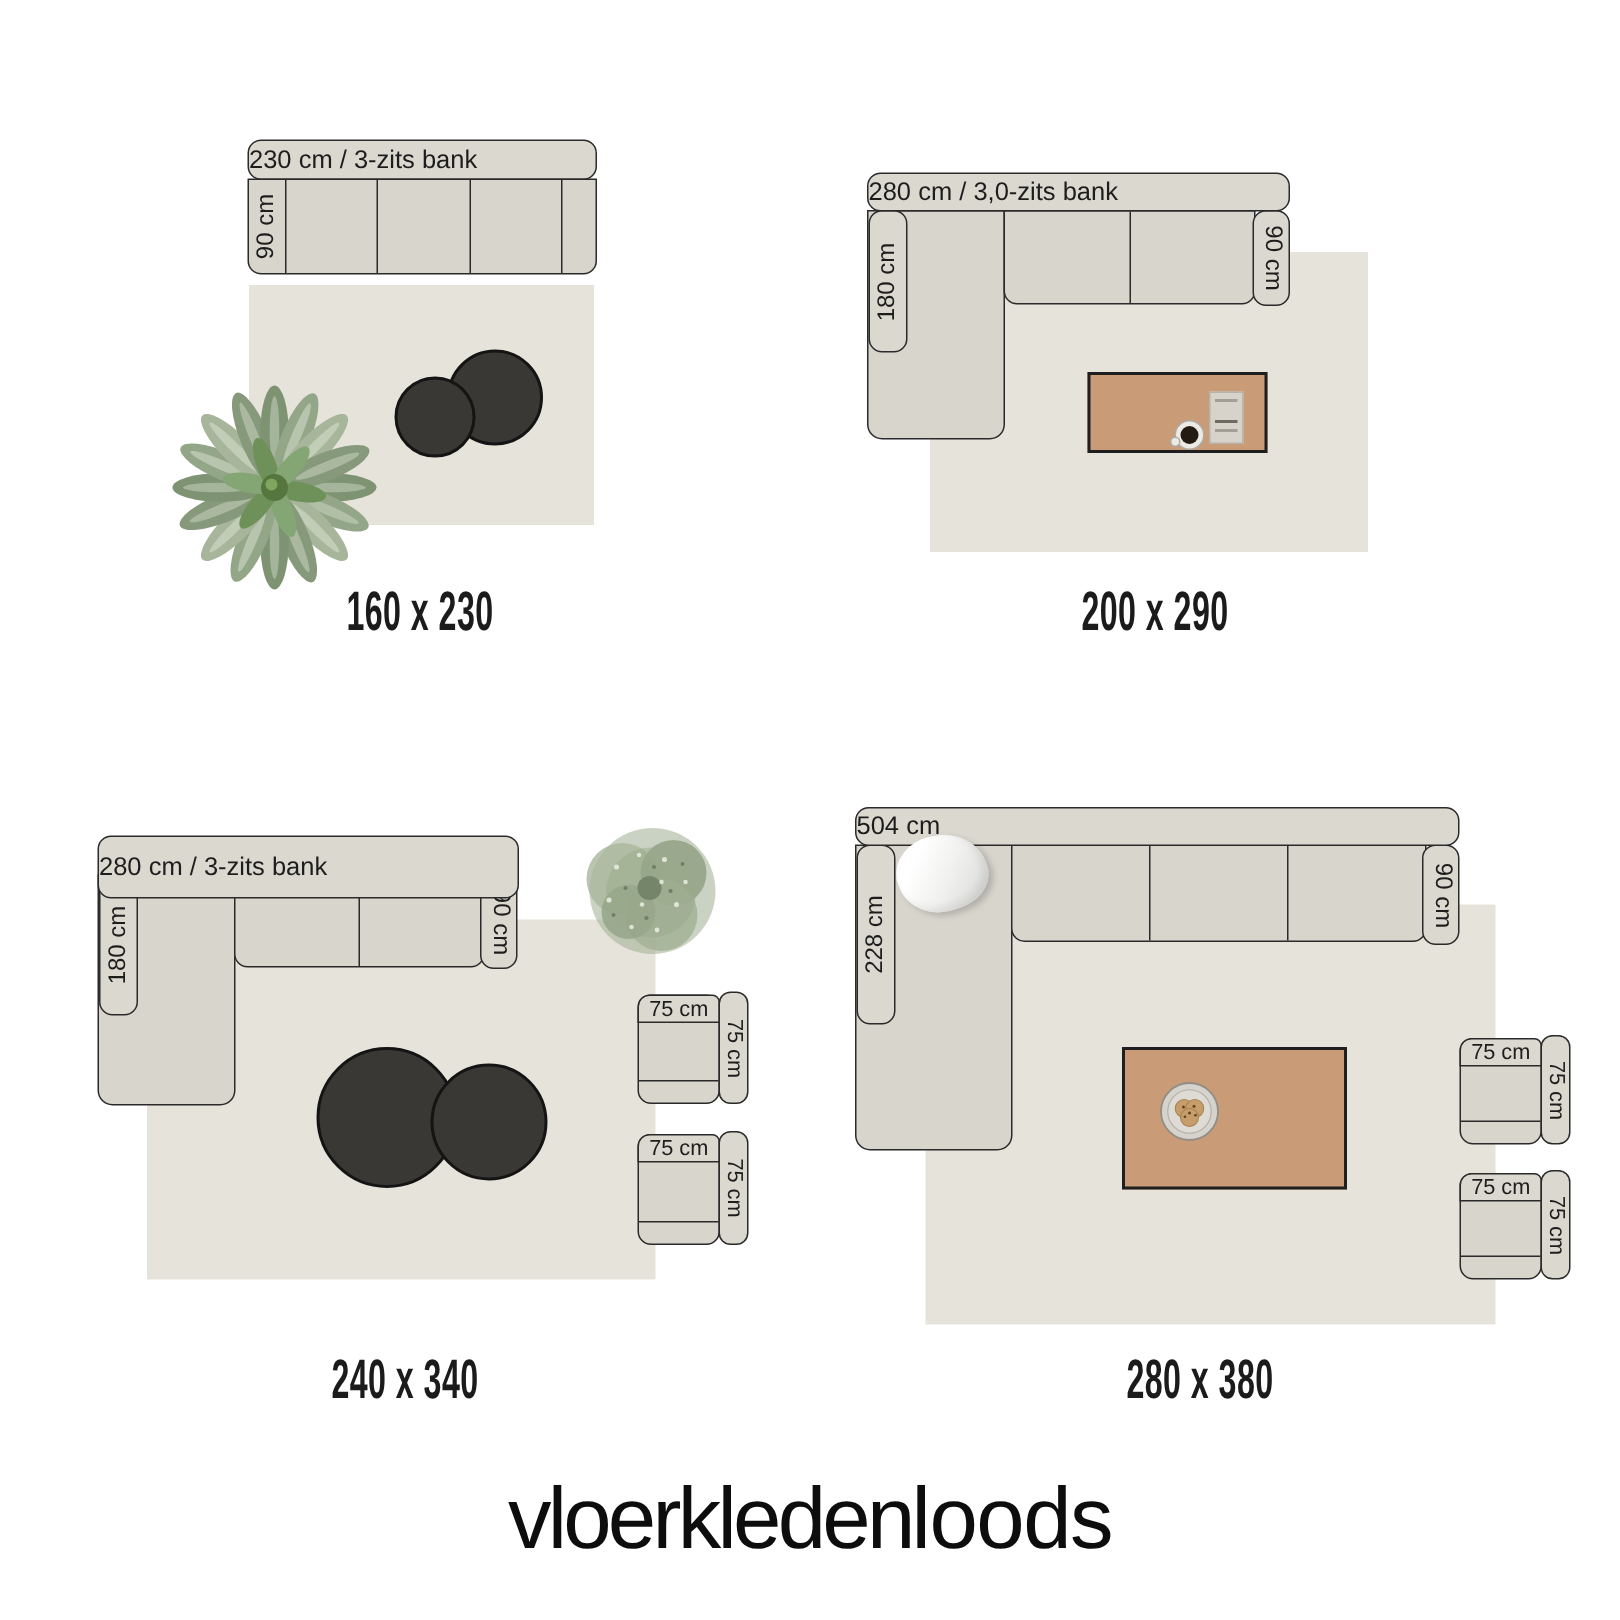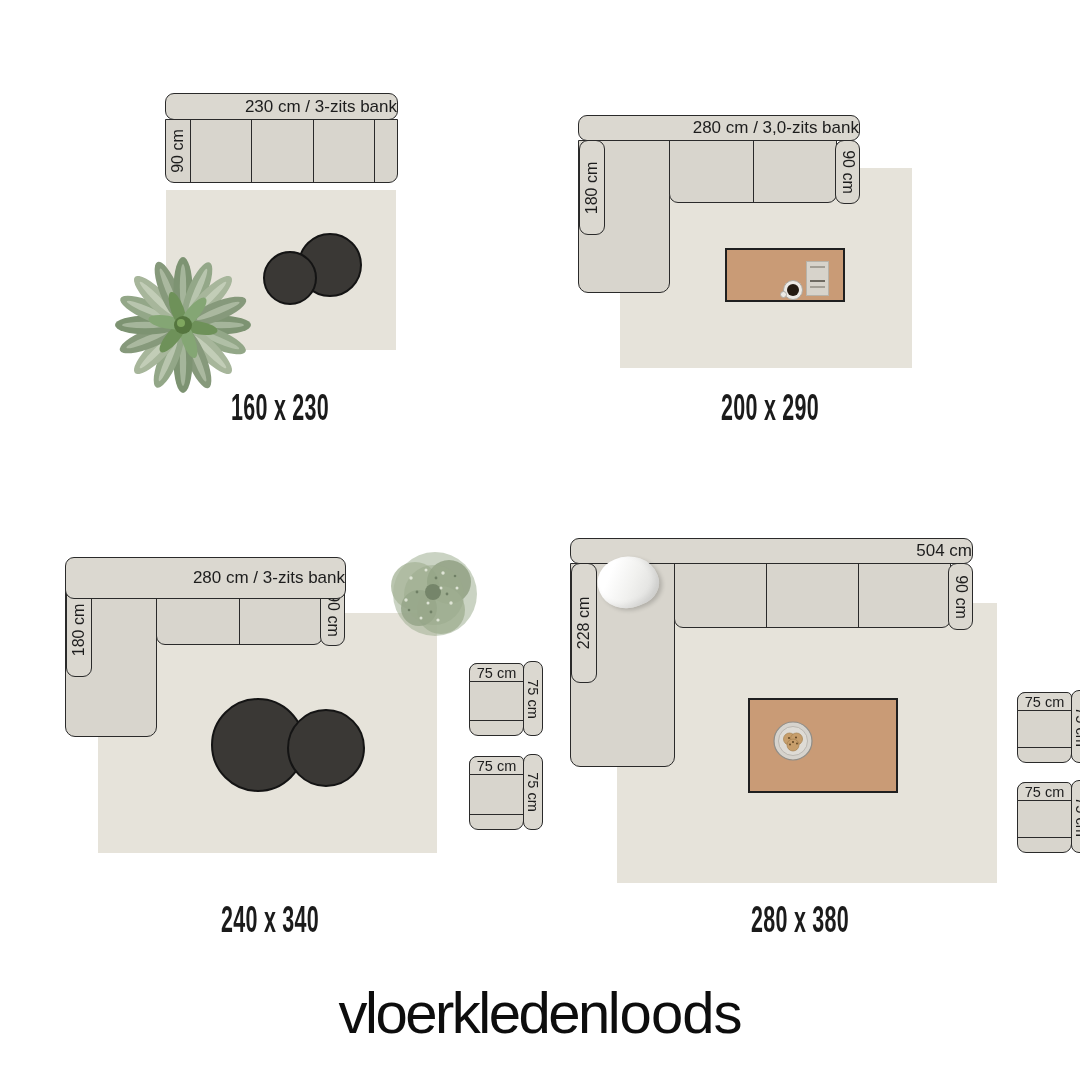--- a/index.html
+++ b/index.html
@@ -6,21 +6,21 @@
   #canvas{
     position:relative;width:1080px;height:1080px;background:#ffffff;
     font-family:"Liberation Sans", sans-serif;color:#1d1d1d;overflow:hidden;
   }
   .abs{position:absolute;}
   
   .rug{position:absolute;background:#e6e3da;}
   
   .backrest{
     position:absolute;background:#dbd8d0;border:1.5px solid #2a2a2a;border-radius:9px;
-    display:flex;align-items:center;justify-content:flex-end;
+    display:flex;align-items:center;justify-content:flex-start;
     font-size:17px;white-space:nowrap;box-sizing:border-box;
   }
   .chaise{
     position:absolute;background:#d8d5cd;border:1.5px solid #2a2a2a;
     border-radius:0 0 10px 10px;box-sizing:border-box;
   }
   .pill{
     position:absolute;background:#dbd8d0;border:1.5px solid #2a2a2a;border-radius:9px;
     box-sizing:border-box;
   }
@@ -49,21 +49,21 @@
   }
   .saucer{position:absolute;width:20px;height:20px;border-radius:50%;
     background:#eceae5;border:1px solid #aeaba4;box-sizing:border-box;}
   .coffee{position:absolute;left:3px;top:3px;width:12px;height:12px;border-radius:50%;background:#241b12;}
   .cup-handle{position:absolute;left:-4px;top:10px;width:7px;height:7px;border-radius:50%;
     background:#eceae5;border:1px solid #aeaba4;box-sizing:border-box;}
   .magazine{position:absolute;background:#d7d3cb;border:1px solid #b7b3aa;box-sizing:border-box;}
   .magazine i{display:block;height:2px;background:#a39f96;margin:4px 3px 0 3px;}
   .magazine i.t{background:#6e6a62;margin-top:12px;}
   
-  .armchair{position:absolute;width:74px;margin-left:44px;}
+  .armchair{position:absolute;width:74px;}
   .ac-body{position:absolute;left:0;top:2px;right:19px;bottom:0;background:#d8d5cd;
     border:1.5px solid #2a2a2a;border-radius:9px;box-sizing:border-box;}
   .ac-label{position:absolute;left:0;top:2px;right:19px;height:19px;background:#dbd8d0;
     border:1.5px solid #2a2a2a;border-radius:8px 5px 0 0;box-sizing:border-box;
     display:flex;align-items:center;justify-content:center;font-size:14.5px;white-space:nowrap;}
   .ac-line{position:absolute;left:1px;right:20px;bottom:15px;border-top:1.5px solid #2a2a2a;}
   .ac-pill{position:absolute;right:0;top:0;bottom:0;width:20px;background:#dbd8d0;
     border:1.5px solid #2a2a2a;border-radius:8px;box-sizing:border-box;}
   .ac-pill .vlabel{font-size:14.5px;}
   

